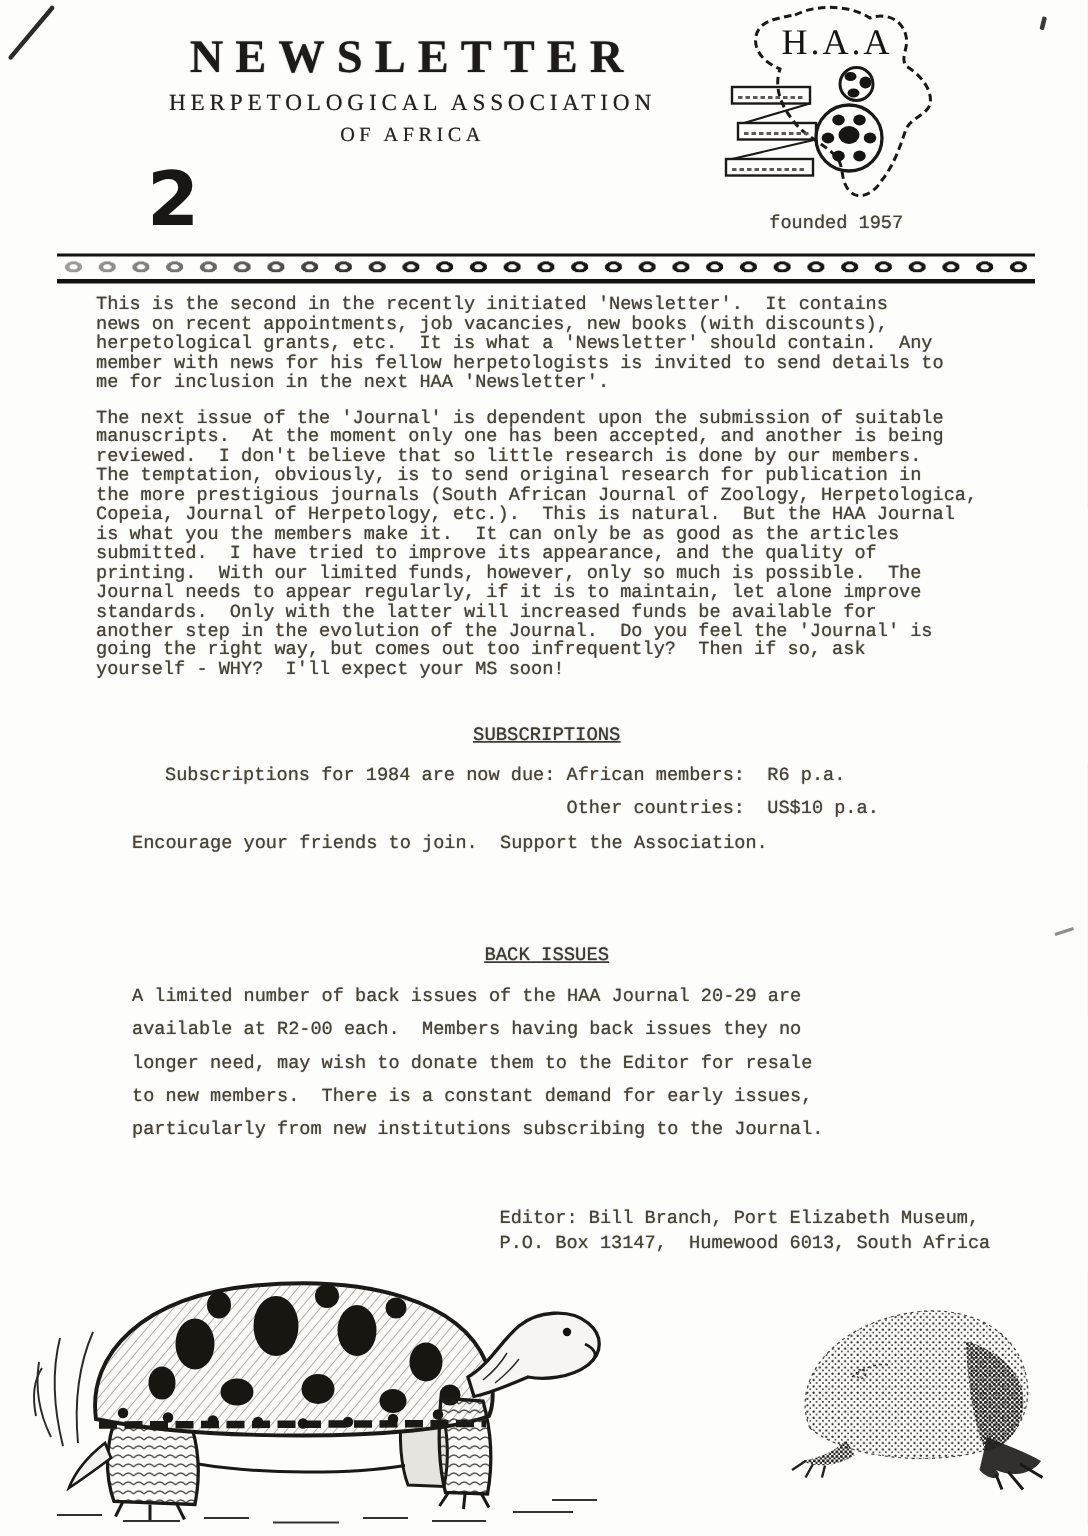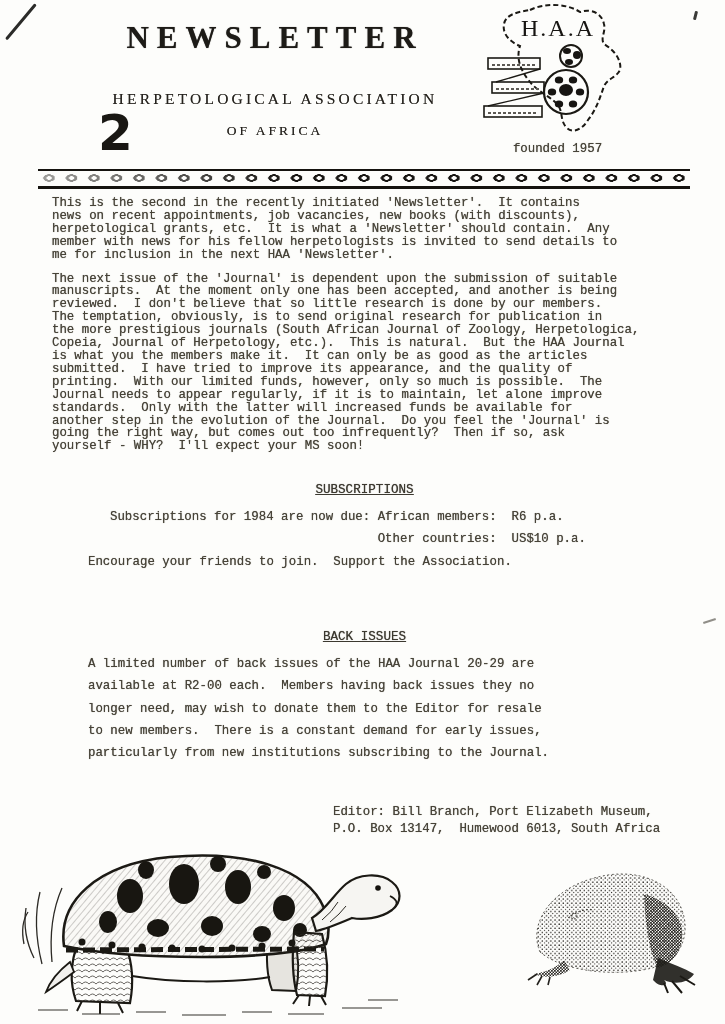--- a/index.html
+++ b/index.html
@@ -8,43 +8,43 @@
     background:#fdfdfb; overflow:hidden;
     font-family:"Liberation Mono","DejaVu Sans Mono",monospace;
     color:#403d37;
     padding-left:19px;
   }
   
   .letterhead{position:absolute; left:35px; top:20px; width:480px; text-align:center;
     font-family:"Liberation Serif","DejaVu Serif",serif; color:#1d1b17;}
   .nl-title{font-size:31px; letter-spacing:8px; font-weight:600;
     text-shadow:0 0 0.8px rgba(20,18,15,.75);}
-  .org-1{margin-top:34px; font-size:15.5px; letter-spacing:3.2px; color:#26231e;
+  .org-1{margin-top:4px; font-size:15.5px; letter-spacing:3.2px; color:#26231e;
     text-shadow:0 0 0.6px rgba(30,28,24,.6);}
-  .org-2{margin-top:15px; font-size:13.5px; letter-spacing:3px; color:#26231e;
+  .org-2{margin-top:4px; font-size:13.5px; letter-spacing:3px; color:#26231e;
     text-shadow:0 0 0.6px rgba(30,28,24,.6);}
   .issue-number{position:absolute; left:98px; top:108px; font-family:"DejaVu Sans",sans-serif;
     font-size:50px; font-weight:700; color:#191713; line-height:1;}
   .logo-wrap{position:absolute; left:450px; top:2px; width:215px; text-align:center;}
   .founded{margin-top:2px; font-size:14px; color:#2b2823; letter-spacing:0.5px;
     text-shadow:0 0 0.5px rgba(30,28,24,.6);}
   
   .border-strip{
     position:absolute; left:38px; top:169px; width:652px; height:15px;
     border-top:2px solid #15130f; border-bottom:3px solid #15130f;
     background-image:
       linear-gradient(90deg, rgba(253,253,251,.6), rgba(253,253,251,0) 38%),
       radial-gradient(7px 4.5px at 11px 7px, #fdfdfb 0 36%, #171512 42% 80%, rgba(23,21,18,0) 84%);
     background-size:100% 100%, 22.5px 15px;
     background-repeat:no-repeat, repeat-x;
   }
   
   .typew{white-space:pre-wrap; font-size:12.4px; letter-spacing:0; color:#474338;
     text-shadow:0 0 0.7px rgba(71,67,56,.85); filter:blur(.24px);}
-  .intro{position:absolute; left:52px; top:197px; width:630px; line-height:12.9px;}
+  .intro{position:absolute; left:64px; top:197px; width:630px; line-height:12.9px;}
   .intro .p2{margin-top:11px;}
   .sec-heading{position:absolute; left:52px; width:625px; text-align:center;
     font-size:12.6px; color:#3c3930; text-shadow:0 0 0.8px rgba(60,57,48,.9); filter:blur(.22px);text-decoration:underline;}
   .subs-heading{top:483px;}
   .subs-due{position:absolute; left:110px; top:506px; line-height:22px;}
   .subs-encourage{position:absolute; left:88px; top:551px; line-height:22px;}
   .subs-pay{position:absolute; left:88px; top:573px; line-height:21.5px;}
   .back-heading{top:630px;}
   .back-body{position:absolute; left:88px; top:653px; line-height:22.3px;}
   .editor-block{position:absolute; left:333px; top:804px; line-height:16.5px;}

